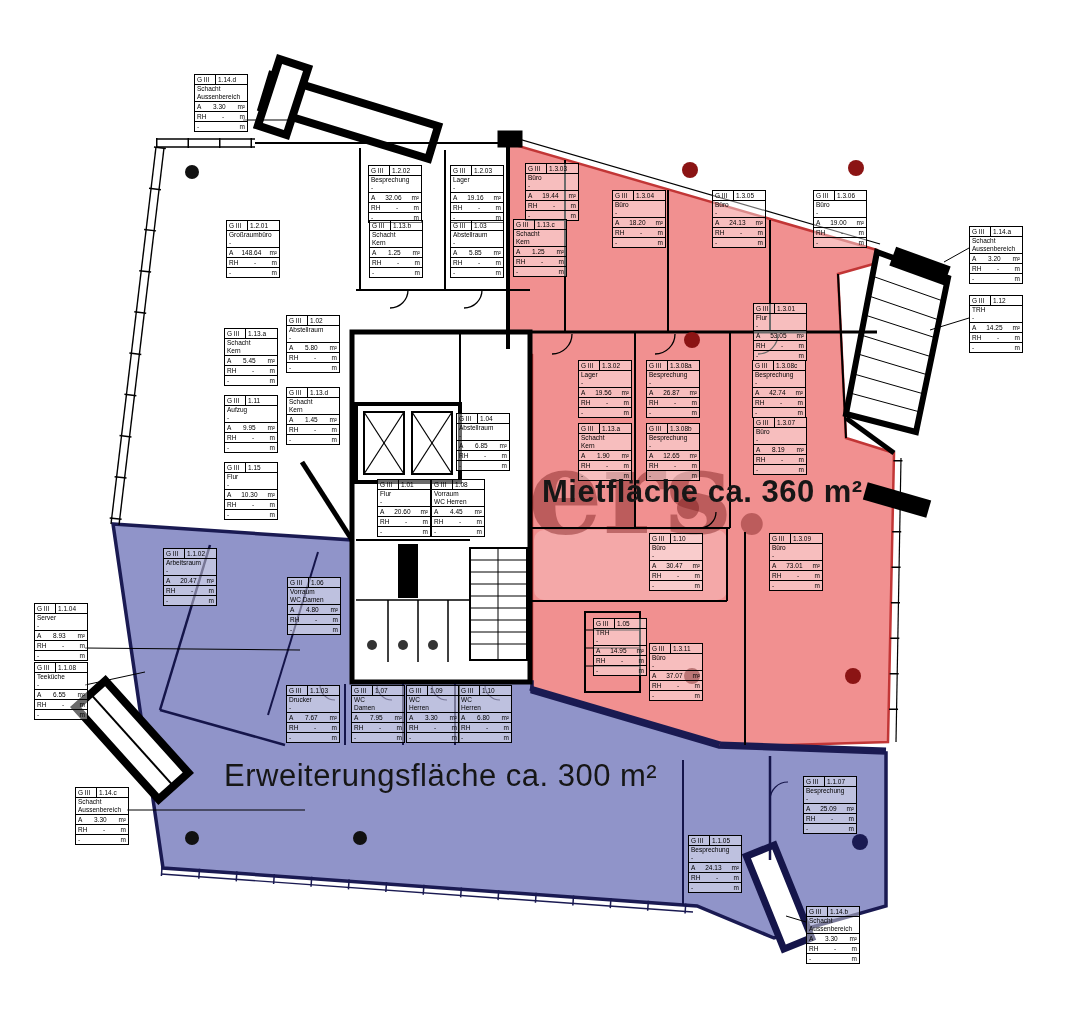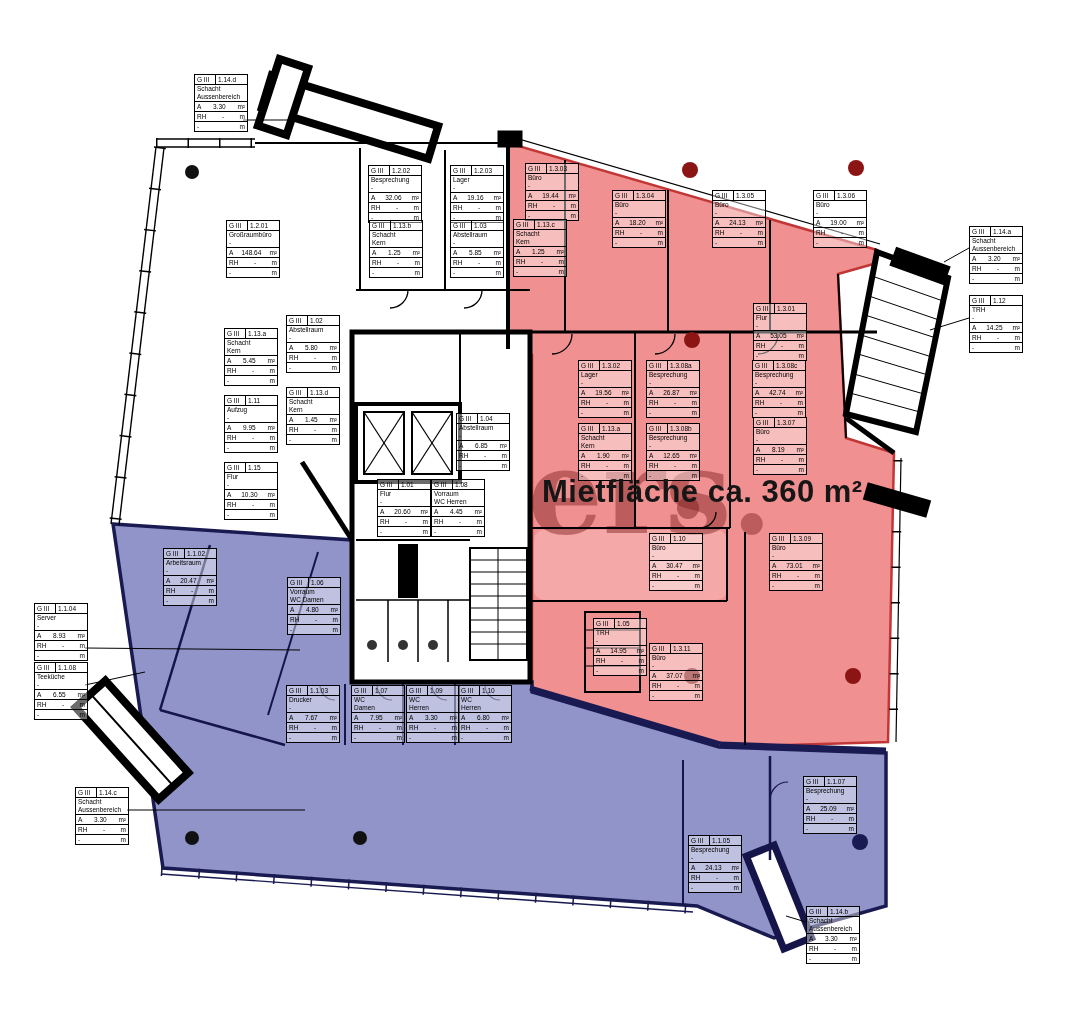--- a/index.html
+++ b/index.html
@@ -194,20 +194,21 @@
       <circle cx="856" cy="168" r="8" fill="#8b1414"></circle>
       <circle cx="692" cy="340" r="8" fill="#8b1414"></circle>
       <circle cx="692" cy="676" r="8" fill="#8b1414"></circle>
       <circle cx="853" cy="676" r="8" fill="#8b1414"></circle>
       <circle cx="860" cy="842" r="8" fill="#1a1a52"></circle>
       <circle cx="688" cy="508" r="11" fill="#7d1f1f" opacity="0.5"></circle>
     </g>
   </svg>
 
   <div class="big-label" style="left:542px;top:474px;font-weight:bold;">Mietfläche ca. 360 m²</div>
+  <div class="big-label" style="left:224px;top:758px;">Erweiterungsfläche ca. 300 m²</div>
 
   <div>
       <div class="room-box" style="left: 194px; top: 74px;">
     <div class="rb-head">
       <span class="rb-g">G III</span>
       <span class="rb-code">1.14.d</span>
     </div>
     <div class="rb-names">
           <div class="rb-name">Schacht</div>
           <div class="rb-name">Aussenbereich</div>

